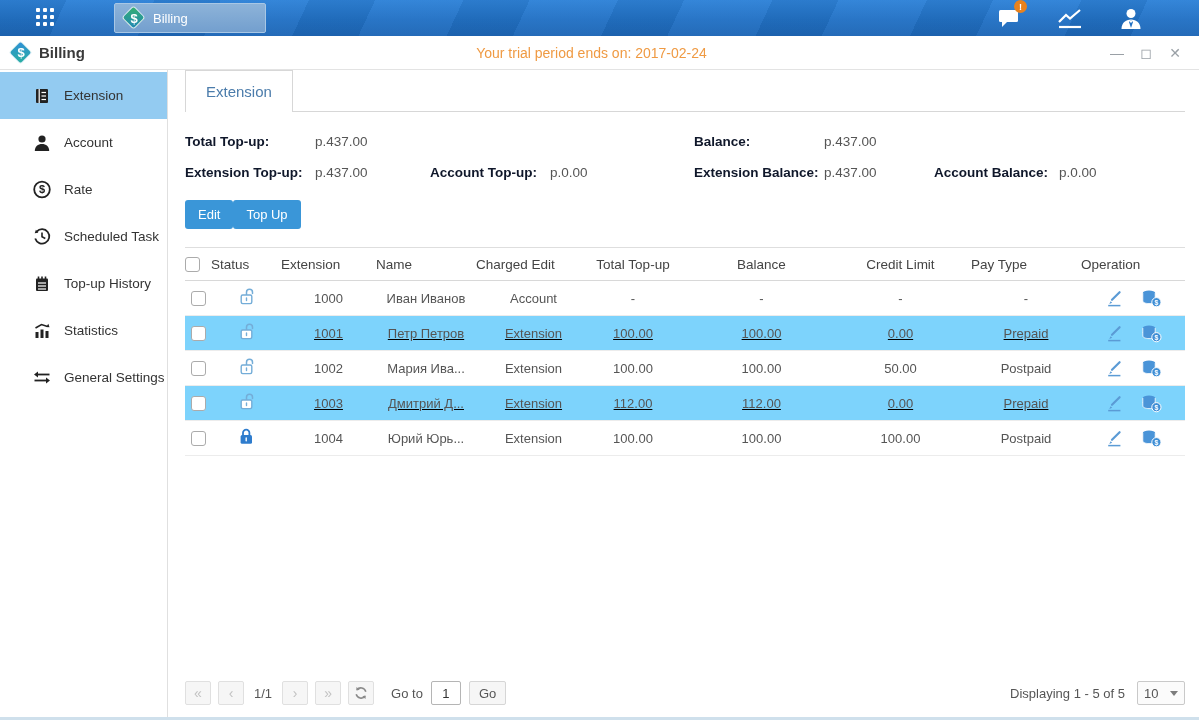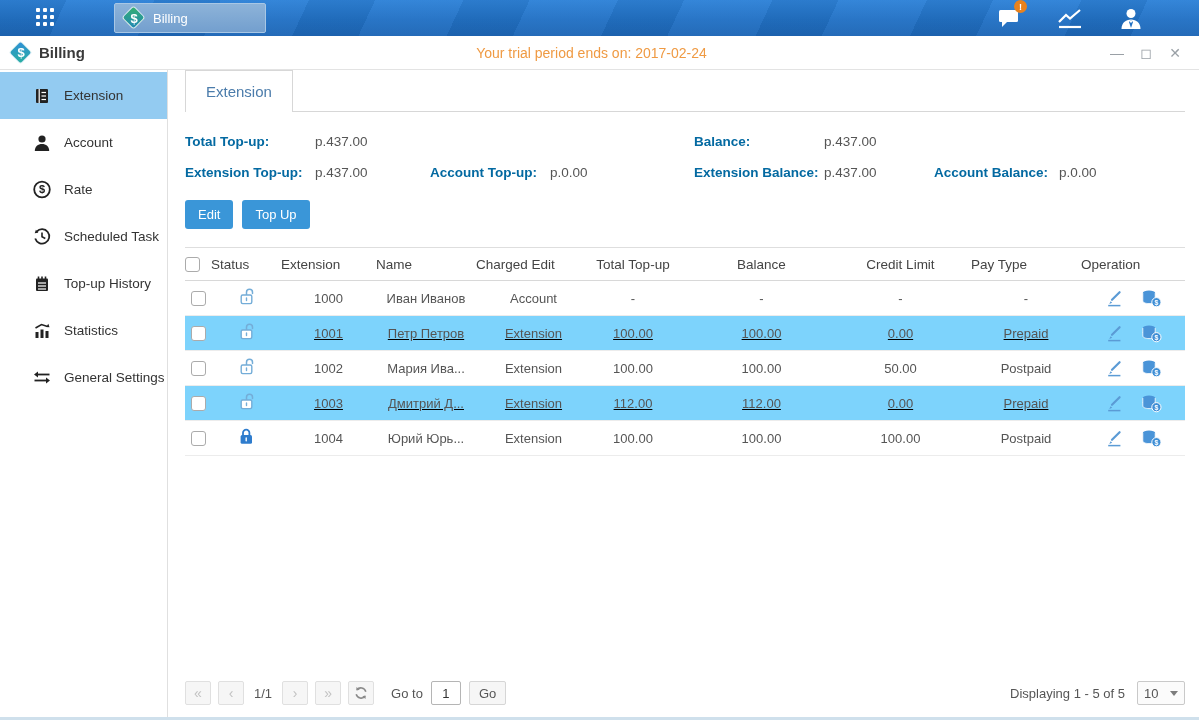--- a/index.html
+++ b/index.html
@@ -53,24 +53,24 @@
   .main { flex:1; display:flex; flex-direction:column; min-width:0; padding:0 14px 0 17px; }
   .tabstrip { height:42px; flex:0 0 42px; display:flex; border-bottom:1px solid #d7d7d7; }
   .tab { min-width:90px; padding:0 20px; display:flex; align-items:center; justify-content:center;
     font-size:15px; color:#4b7cab; background:#fff; border:1px solid #d7d7d7; border-bottom:none;
     margin-bottom:-1px; cursor:pointer; }
 
   .content { flex:1; display:flex; flex-direction:column; min-height:0; }
   .summary { margin-top:14px; display:grid;
     grid-template-columns:130px 115px 120px 144px 130px 110px 125px auto;
     grid-auto-rows:31px; align-items:center; font-size:13.5px; }
-  .slabel { font-weight:bold; color:#0369a1; }
+  .slabel { font-weight:bold; color:#0f172a; }
   .svalue { color:#555; }
 
-  .btnrow { margin-top:12px; display:flex; gap:9px; }
+  .btnrow { margin-top:12px; display:flex; gap:0; }
   .btn-blue { background:#3a96d8; color:#fff; border:none; border-radius:3px; height:29px;
     padding:0 13px; font-size:13px; font-family:inherit; cursor:pointer; }
 
   
   table { margin-top:18px; width:100%; border-collapse:collapse; table-layout:fixed; }
   thead tr { border-top:1px solid #dedede; border-bottom:1px solid #d8d8d8; }
   th { height:33px; font-size:13.5px; font-weight:normal; color:#444; text-align:left; }
   td { height:35px; font-size:13px; color:#555; text-align:center; }
   tbody tr { border-bottom:1px solid #ececec; }
   tbody tr.alt { background:#7dd3fc;text-decoration:underline; }

